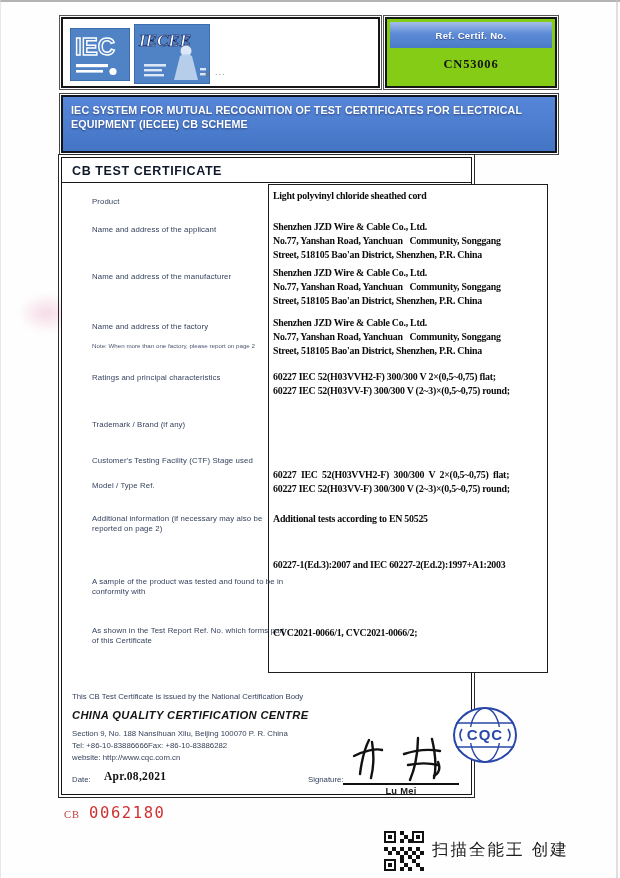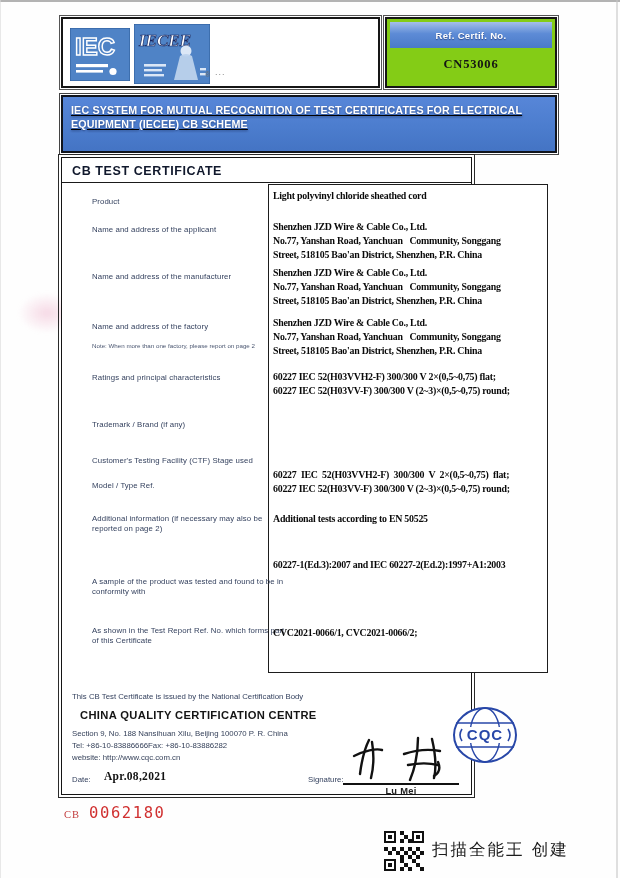--- a/index.html
+++ b/index.html
@@ -28,21 +28,21 @@
             display:flex;align-items:center;justify-content:center;}
   .ref-band span{color:#fff;font-weight:bold;font-size:9.5px;letter-spacing:.3px;
                  text-shadow:0 1px 1px rgba(20,30,80,.55);}
   .ref-value{position:absolute;left:0;right:0;top:38px;text-align:center;
              font-family:"Liberation Serif",serif;font-weight:bold;font-size:12.5px;
              letter-spacing:.8px;color:#141414;}
 
   
   .banner{position:absolute;left:61px;top:95px;width:496px;height:58px;box-sizing:border-box;
           background:linear-gradient(180deg,#5786d8 0%,#4c7dce 55%,#4474c4 100%);
-          border:2.5px solid #10141c;outline:1px solid #444;outline-offset:1px;text-decoration:underline;}
+          border:2.5px solid #10141c;outline:1px solid #444;outline-offset:1px;}
   .banner-text{padding:7px 9px 0 8px;color:#fff;font-weight:bold;font-size:10.7px;line-height:13.5px;
                letter-spacing:.15px;text-shadow:0 1px 2px rgba(10,20,60,.55);}
 
   
   .frame{position:absolute;left:61px;top:157px;width:411px;height:638px;box-sizing:border-box;
          background:#fff;border:1.5px solid #141414;outline:1.5px solid #2a2a2a;outline-offset:2px;}
   .cert-title{position:absolute;left:10px;top:6px;font-weight:bold;font-size:12.5px;
               letter-spacing:.6px;color:#10182c;}
   .title-rule{position:absolute;left:0;right:0;top:24px;height:1.2px;background:#1a1a1a;}
   .value-panel{position:absolute;left:206px;top:26px;width:280px;height:489px;box-sizing:border-box;
@@ -63,22 +63,22 @@
   .fr5{top:262px}
   .fr6{top:298px}
   .fr7{top:310px}.fr7 .flabel{padding-top:13px}
   .fr8{top:354px}.fr8 .flabel{padding-top:2px}
   .fr9{top:400px}.fr9 .flabel{padding-top:19px}
   .fr10{top:468px}
 
   .issued-by{position:absolute;left:10px;top:534px;font-size:7.8px;color:#35425f;}
 
   
-  .org-name{position:absolute;left:18px;top:551px;font-weight:bold;font-size:11.2px;
-            letter-spacing:.35px;color:#151515;}
+  .org-name{position:absolute;left:10px;top:551px;font-weight:bold;font-size:11.2px;
+            letter-spacing:.35px;color:#151515;font-style:italic;}
   .org-address{position:absolute;left:10px;top:571px;font-size:7.8px;color:#333f58;}
   .org-telfax{position:absolute;left:10px;top:583px;font-size:7.8px;color:#333f58;display:flex;}
   .org-web{position:absolute;left:10px;top:595px;font-size:7.8px;color:#333f58;}
   .date-label{position:absolute;left:10px;top:617px;font-size:7.8px;color:#35425f;}
   .date-value{position:absolute;left:42px;top:612px;font-family:"Liberation Serif",serif;
               font-weight:bold;font-size:11.5px;color:#111;letter-spacing:.3px;}
   .sig-label{position:absolute;left:246px;top:617px;font-size:7.8px;color:#35425f;}
   .sig-script{position:absolute;left:280px;top:574px;}
   .sig-line{position:absolute;left:281px;top:625px;width:116px;height:1.6px;background:#111;}
   .sig-name{position:absolute;left:281px;top:628px;width:116px;text-align:center;

